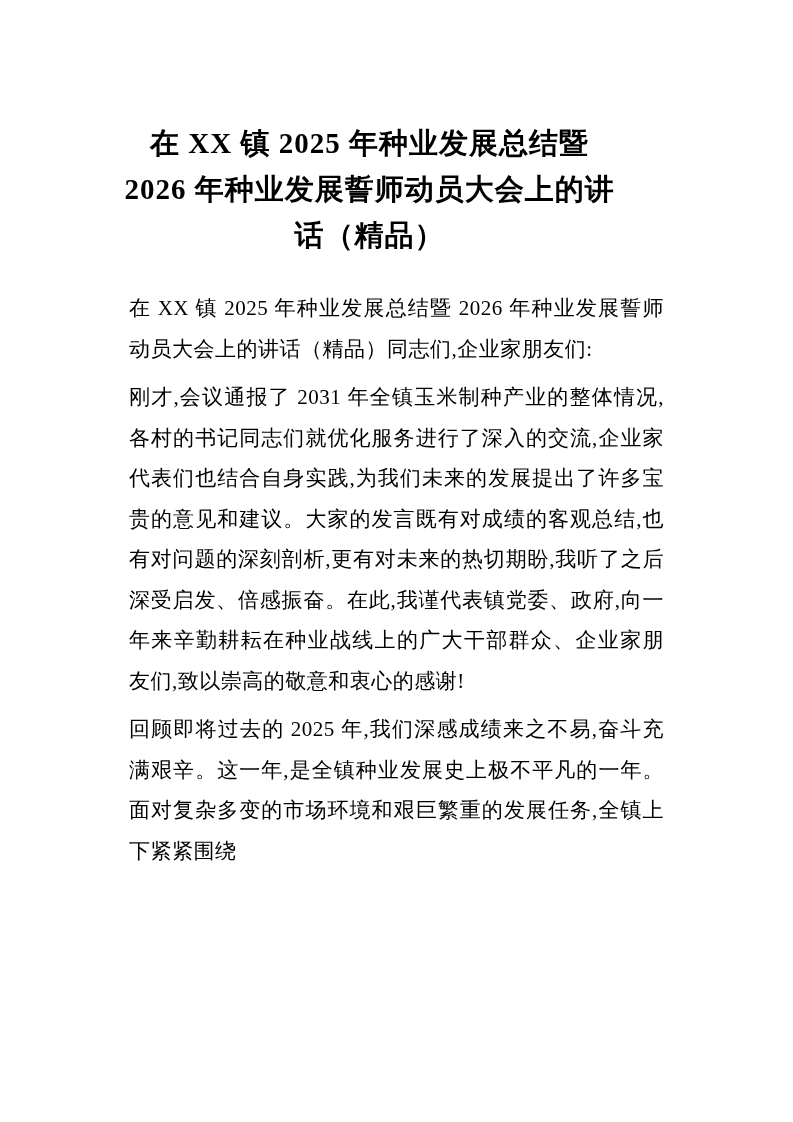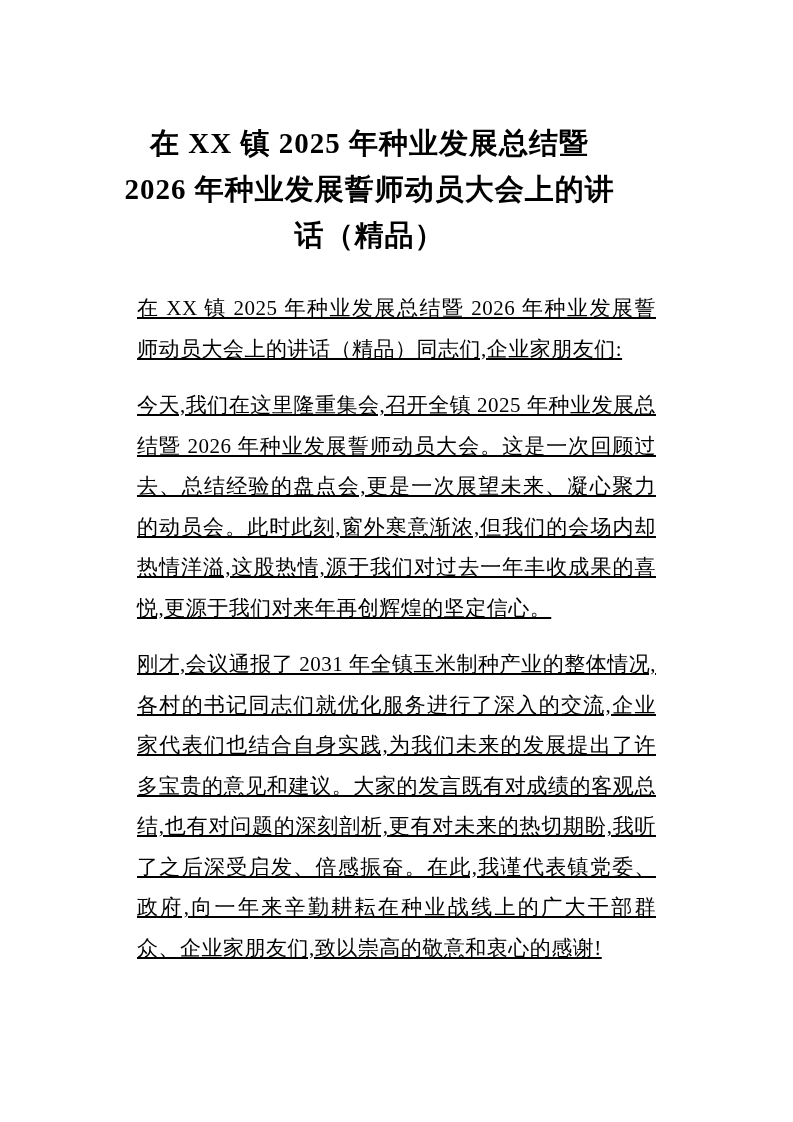--- a/index.html
+++ b/index.html
@@ -29,34 +29,33 @@
     line-height: 46px;
     text-align: center;
     letter-spacing: 1px;
     color: #000000;
   }
   .doc-body {
     margin-top: 30px;
     width: 551px;
   }
   .para {
-    margin: 16px;
+    margin: 8px;
     font-size: 21px;
     line-height: 40.5px;
     letter-spacing: 0.5px;
     text-align: justify;
     text-justify: inter-character;
     word-break: break-all;
     color: #000000;
-    text-decoration: underline;
   }
 </style>
 </head>
 <body>
 
 <div class="page">
   <h1 class="doc-title">在 XX 镇 2025 年种业发展总结暨 2026 年种业发展誓师动员大会上的讲话（精品）</h1>
   <div class="doc-body">
     <p class="para">在 XX 镇 2025 年种业发展总结暨 2026 年种业发展誓师动员大会上的讲话（精品）同志们,企业家朋友们:</p>
-    <p class="para">今天,我们在这里隆重集会,召开全镇 2025 年种业发展总结暨 2026 年种业发展誓师动员大会。这是一次回顾过去、总结经验的盘点会,更是一次展望未来、凝心聚力的动员会。此时此刻,窗外寒意渐浓,但我们的会场内却热情洋溢,这股热情,源于我们对过去一年丰收成果的喜悦,更源于我们对来年再创辉煌的坚定信心。</p>
     <p class="para">刚才,会议通报了 2031 年全镇玉米制种产业的整体情况,各村的书记同志们就优化服务进行了深入的交流,企业家代表们也结合自身实践,为我们未来的发展提出了许多宝贵的意见和建议。大家的发言既有对成绩的客观总结,也有对问题的深刻剖析,更有对未来的热切期盼,我听了之后深受启发、倍感振奋。在此,我谨代表镇党委、政府,向一年来辛勤耕耘在种业战线上的广大干部群众、企业家朋友们,致以崇高的敬意和衷心的感谢!</p>
+    <p class="para">回顾即将过去的 2025 年,我们深感成绩来之不易,奋斗充满艰辛。这一年,是全镇种业发展史上极不平凡的一年。面对复杂多变的市场环境和艰巨繁重的发展任务,全镇上下紧紧围绕</p>
   </div>
 </div>
 
 </body></html>

